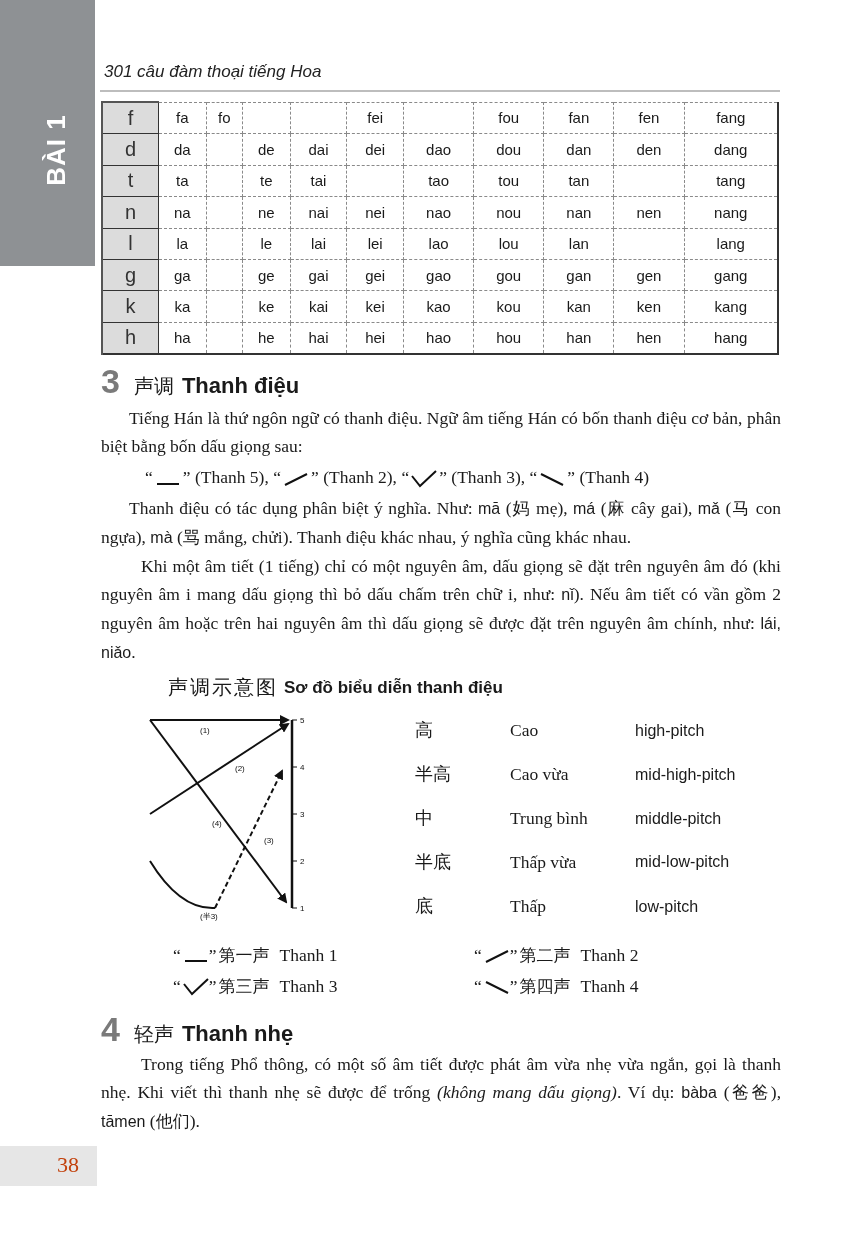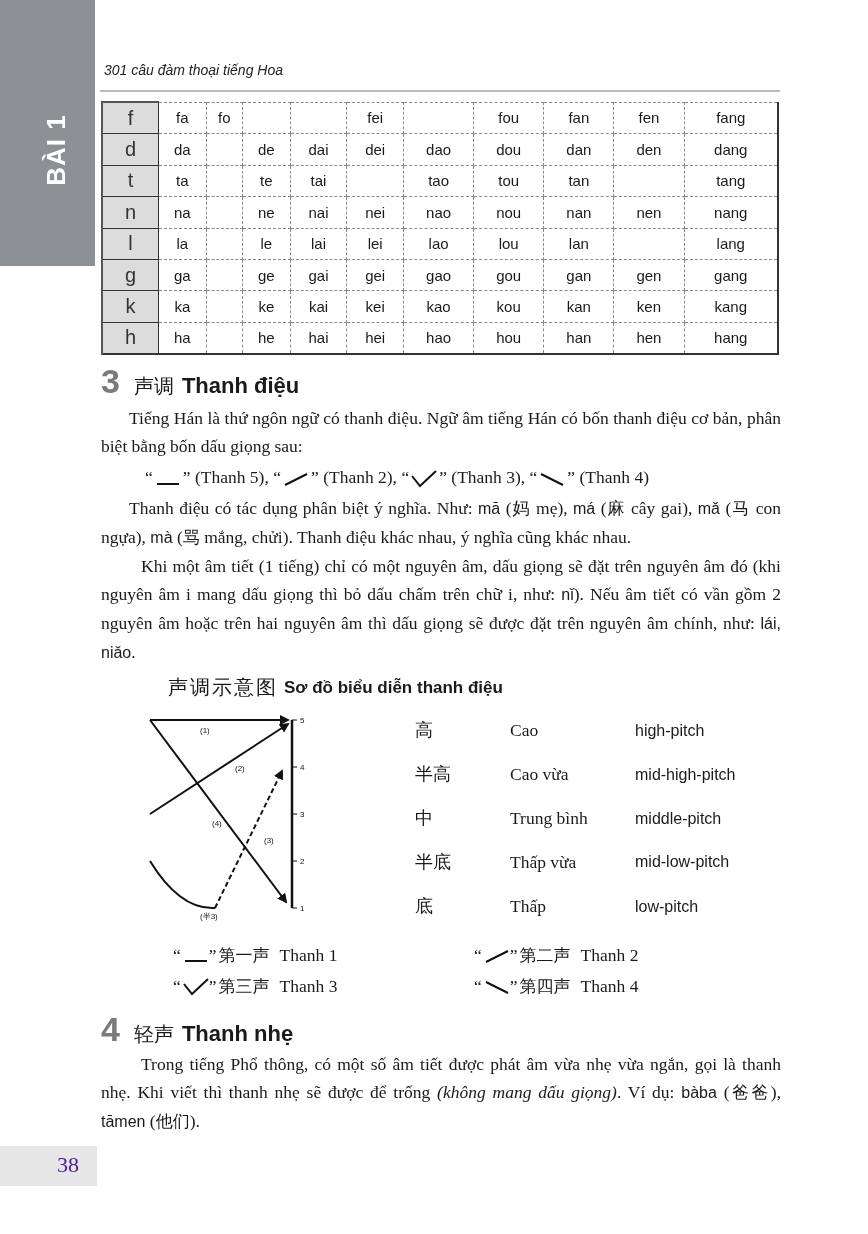--- a/index.html
+++ b/index.html
@@ -3,21 +3,21 @@
 <meta charset="utf-8">
 <style>
   html, body { margin:0; padding:0; }
   body { width:868px; height:1234px; position:relative; background:#ffffff; overflow:hidden;
          font-family:"Liberation Serif", serif; color:#1a1a1a; }
   .side-band { position:absolute; left:0; top:0; width:95px; height:266px; background:#8e9194; }
   .side-label { position:absolute; left:56px; top:150px; transform:translate(-50%,-50%) rotate(-90deg);
                 color:#ffffff; font-family:"Liberation Sans", sans-serif; font-weight:bold; font-size:26px;
                 white-space:nowrap; letter-spacing:1px; }
   .running-head { position:absolute; left:104px; top:62px; font-family:"Liberation Sans", sans-serif;
-                  font-style:italic; font-size:14px; color:#222; }
+                  font-style:italic; font-size:17px; color:#222; }
   .head-rule { position:absolute; left:100px; top:90px; width:680px; height:2px; background:#bdbdbd; }
 
   table.syll { position:absolute; left:101px; top:101px; border-collapse:collapse; width:678px;
                font-family:"Liberation Sans", sans-serif; font-size:15px; border-right:2px solid #333; border-bottom:2px solid #333; }
   table.syll td { height:30.4px; text-align:center; border:1px dashed #8a8a8a; padding:0; }
   table.syll td.ini { background:#dcdcdc; width:55px; border:1px solid #333; border-left:2px solid #555;
                       font-size:20px; font-weight:normal; color:#333; }
   table.syll tr:first-child td { border-top:1px dashed #8a8a8a; }
   table.syll tr:first-child td.ini { border-top:2px solid #555; }
 
@@ -41,21 +41,21 @@
 
   .pitch-row { position:absolute; left:415px; display:flex; align-items:baseline; }
   .pitch-row .p-cn { width:95px; font-family:"DejaVu Sans", sans-serif; font-size:18px; }
   .pitch-row .p-vi { width:125px; font-size:17.5px; }
   .pitch-row .p-en { font-family:"Liberation Sans", sans-serif; font-size:16px; }
 
   .legend-item { position:absolute; display:flex; align-items:center; font-size:17.5px; }
   .legend-item .l-cn { font-family:"DejaVu Serif", serif; font-size:17px; margin:0 10px 0 2px; }
 
   .page-box { position:absolute; left:0; top:1146px; width:97px; height:40px; background:#e6e6e6; }
-  .page-num { position:absolute; right:18px; top:6px; font-size:22px; color:#4c1d95; }
+  .page-num { position:absolute; right:18px; top:6px; font-size:22px; color:#c2410c; }
 </style>
 </head>
 <body>
 
 <div class="side-band">
   <div class="side-label">BÀI 1</div>
 </div>
 
 <div class="running-head">301 câu đàm thoại tiếng Hoa</div>
 <div class="head-rule"></div>

